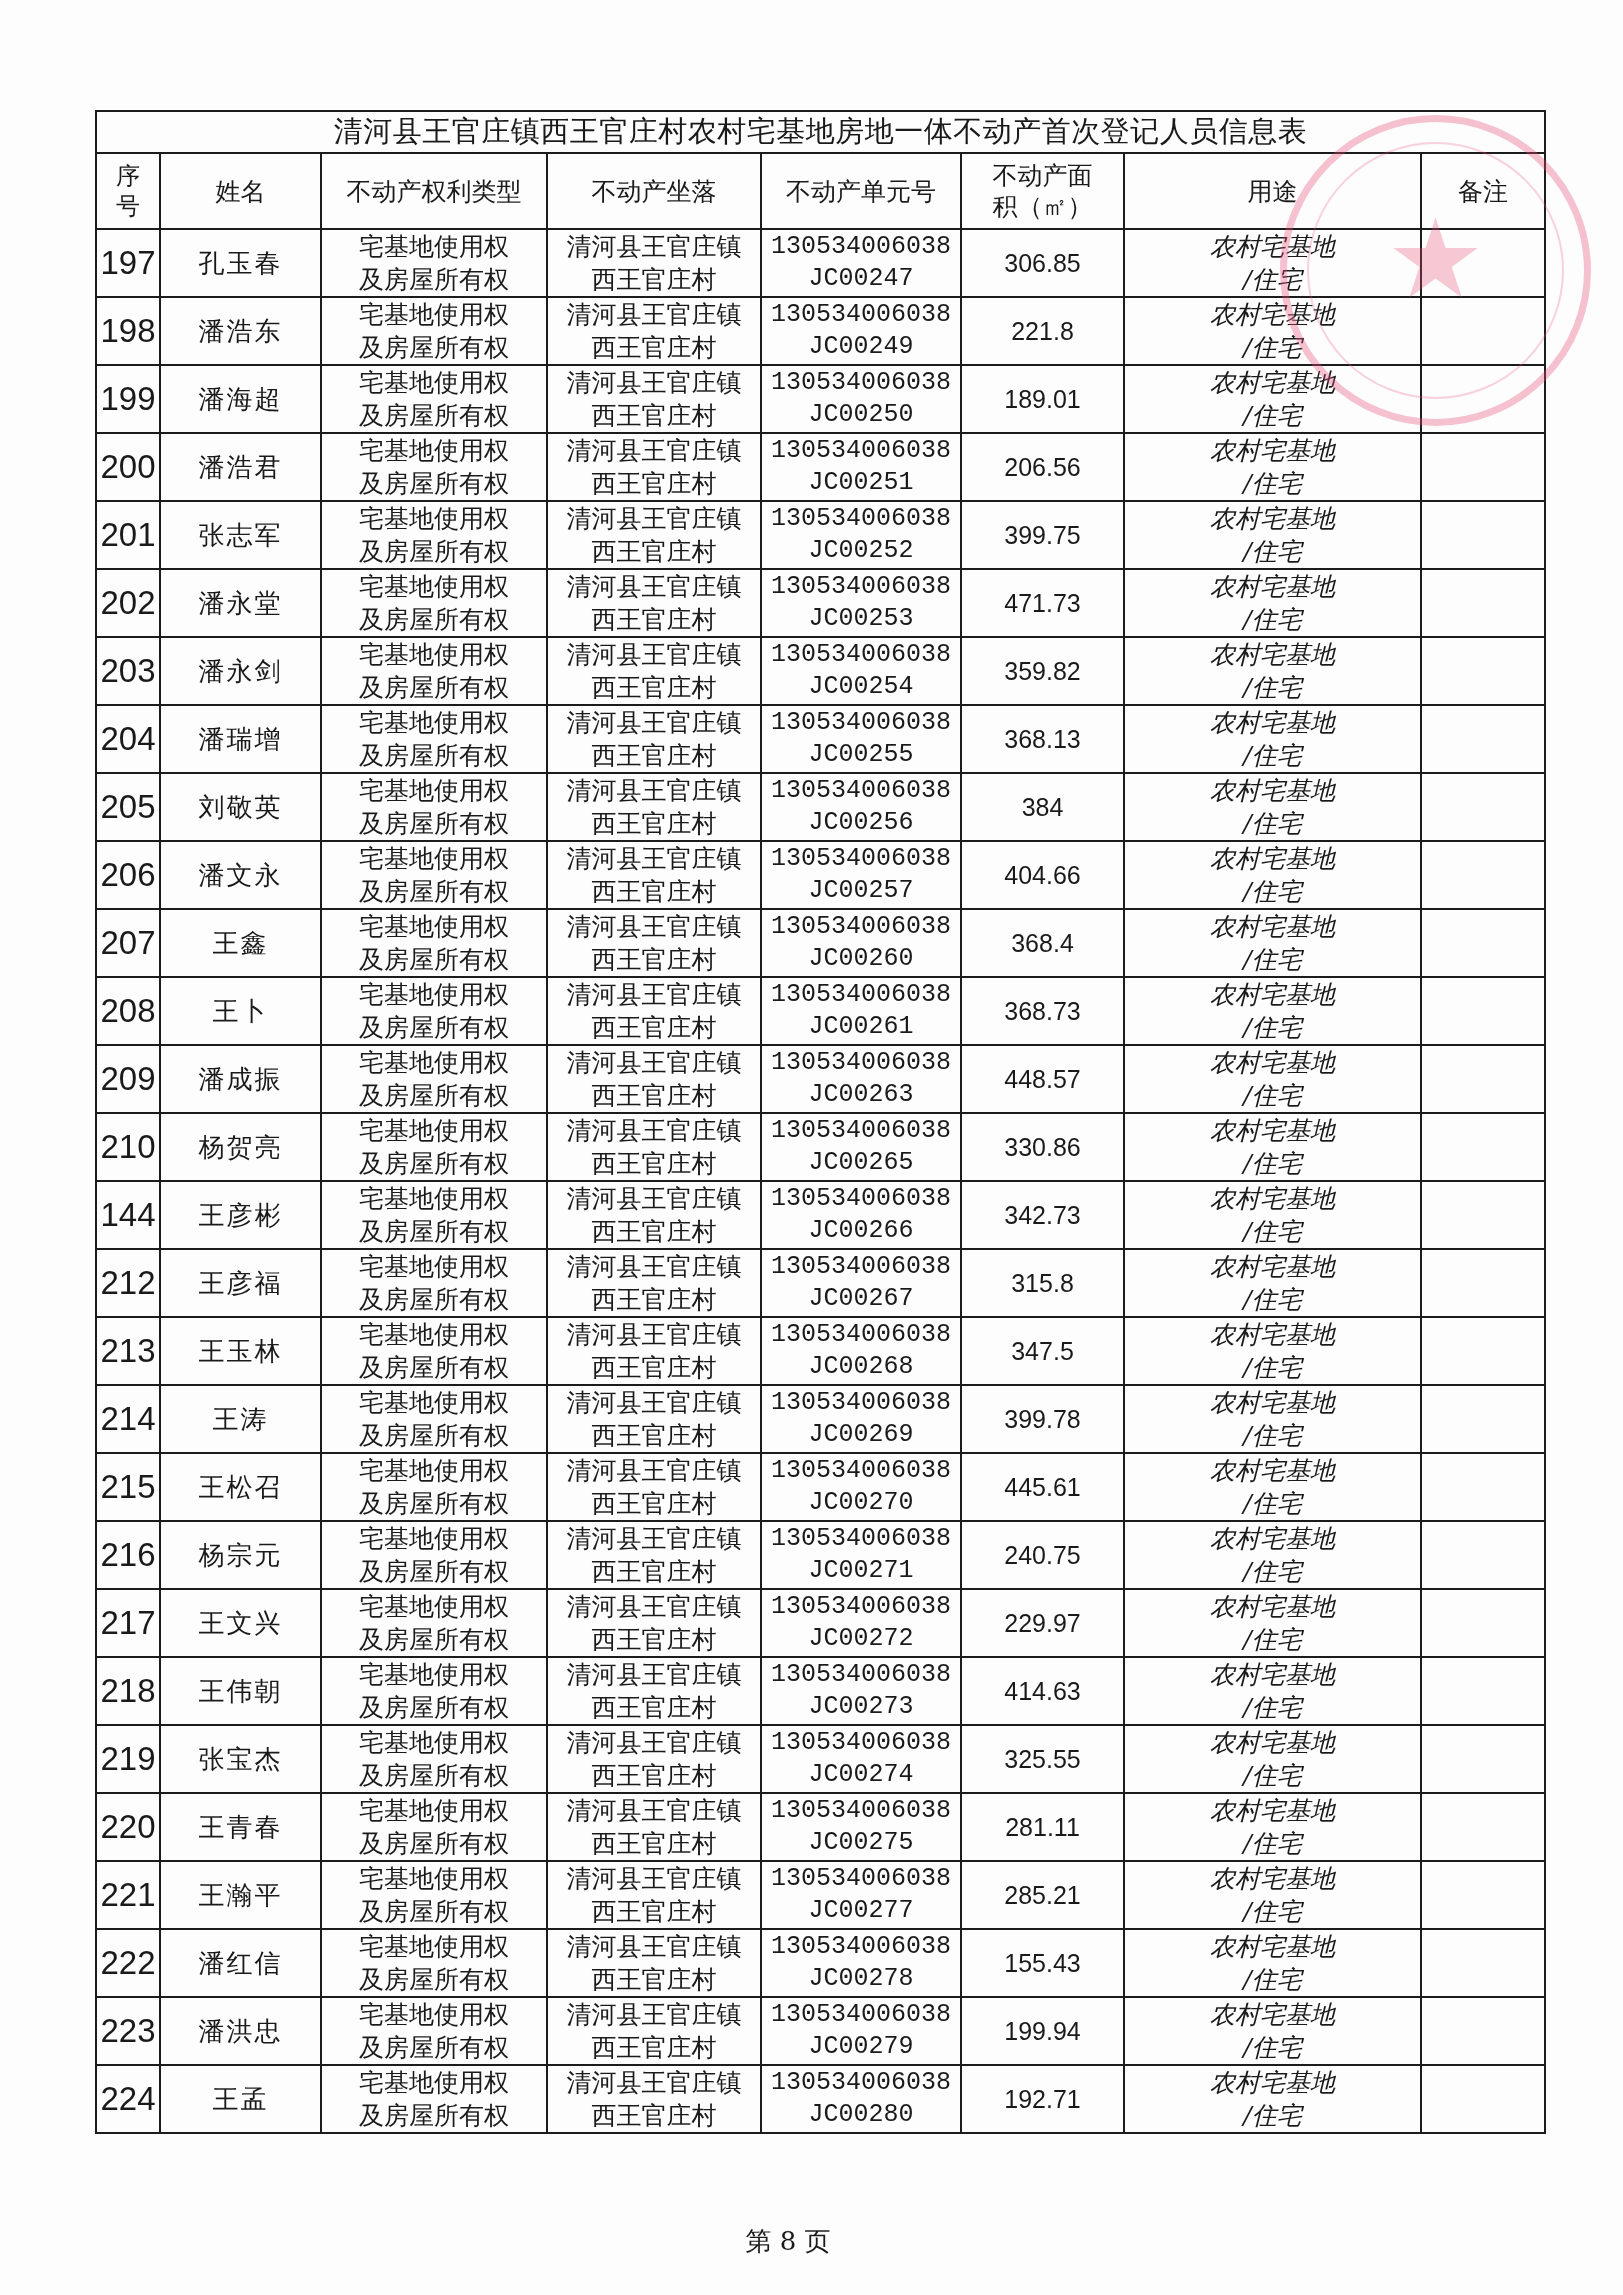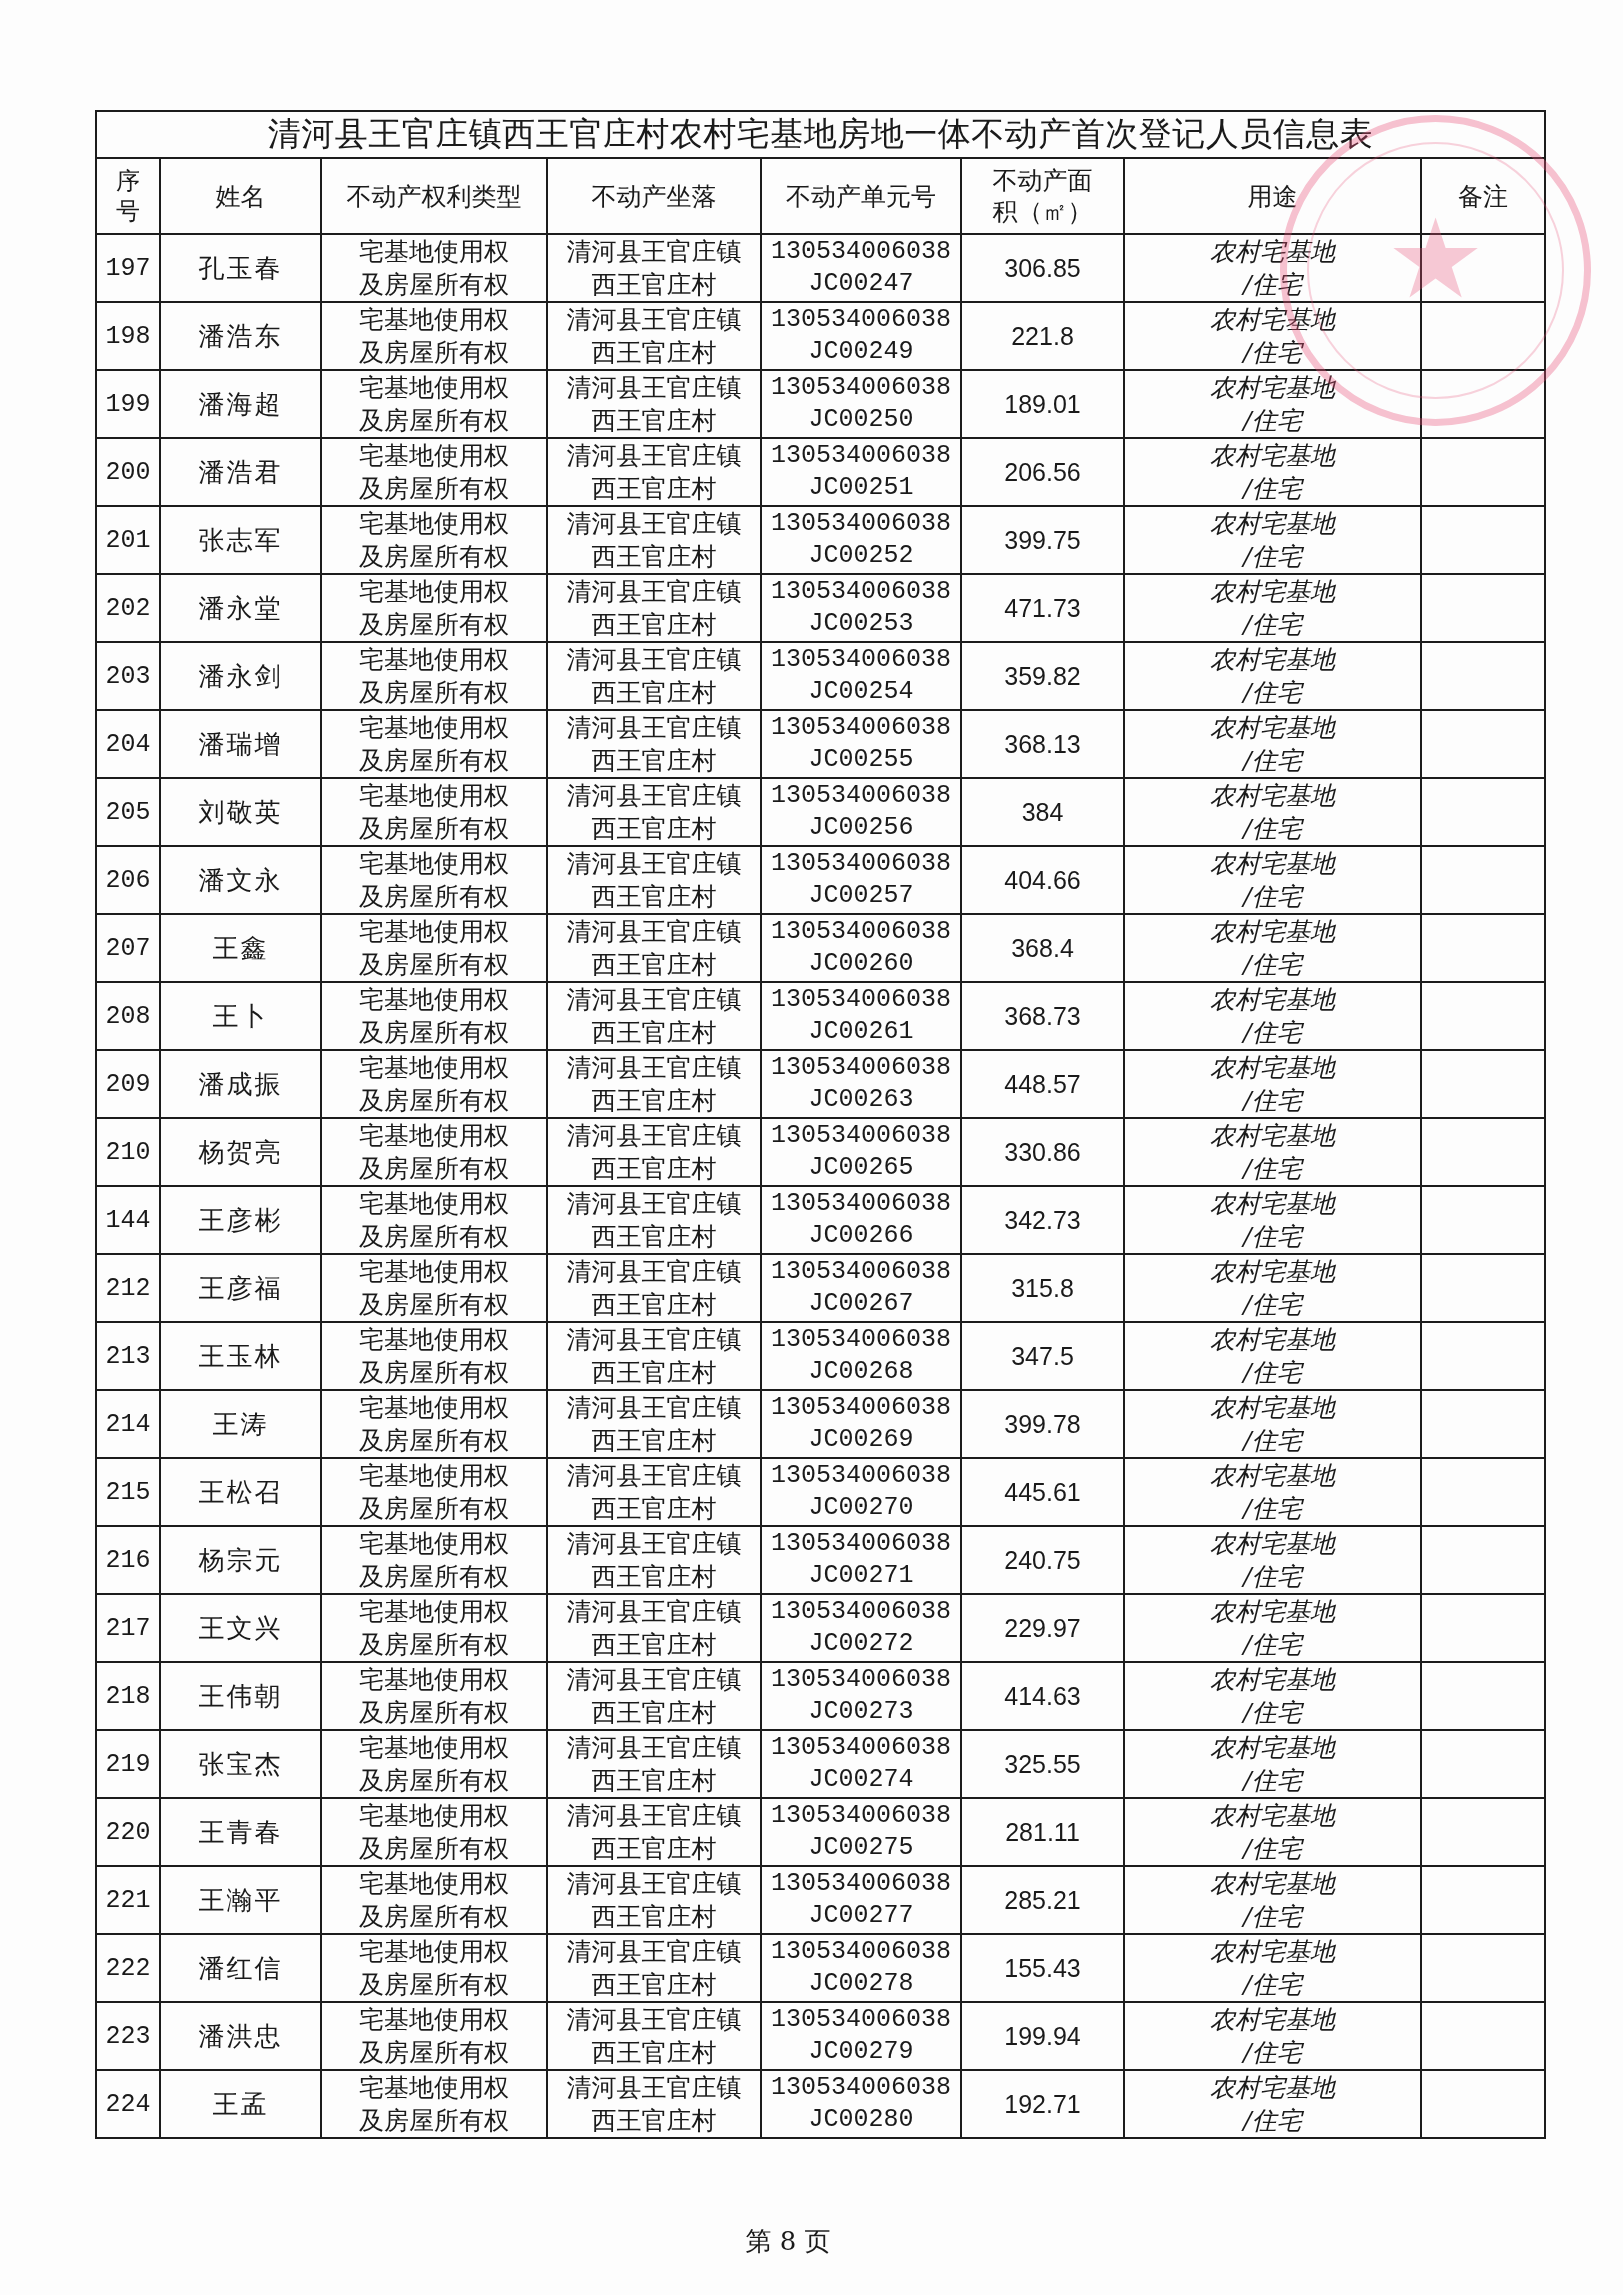--- a/index.html
+++ b/index.html
@@ -3,25 +3,25 @@
 <meta charset="utf-8">
 <style>
   html, body { margin:0; padding:0; background:#ffffff; }
   body { width:1624px; height:2295px; position:relative; overflow:hidden;
          font-family: "DejaVu Sans", "Liberation Sans", sans-serif; color:#1a1a1a; }
   .page { position:absolute; left:0; top:0; width:1624px; height:2295px; background:#fdfdfd; }
   table.reg { position:absolute; left:95px; top:110px; width:1450px;
               border-collapse:collapse; table-layout:fixed; }
   table.reg td, table.reg th { border:2.5px solid #1c1c1c; text-align:center; vertical-align:middle;
               padding:0; overflow:hidden; font-weight:normal; }
-  .title-cell { height:33px; font-size:33px; letter-spacing:0.5px; font-family:"DejaVu Serif", serif; }
+  .title-cell { height:33px; font-size:29px; letter-spacing:0.5px; font-family:"DejaVu Serif", serif; }
   .hdr th { height:74px; font-size:25px; line-height:31px; font-family:"DejaVu Serif", serif; }
   .hdr th.seq { font-size:24px; line-height:30px; }
   tr.row td { height:65px; }
-  .num { font-size:25px; font-family:Liberation Mono, monospace; }
+  .num { font-size:33px; font-family:Liberation Sans, sans-serif; }
   .name { font-size:26px; font-family:"DejaVu Serif", serif; letter-spacing:2px; }
   .two { font-size:25px; line-height:33px; font-family:"DejaVu Serif", serif; }
   .unit { font-size:25px; line-height:32px; font-family:Liberation Mono, monospace; }
   .area { font-size:25px; font-family:"Liberation Sans", sans-serif;margin-left:32px; }
   .use { font-size:25px; line-height:33px; font-family:"DejaVu Serif", serif;font-style:italic; }
   .line { display:block; white-space:nowrap; }
   .footer { position:absolute; left:0; width:1576px; top:2224px; text-align:center;
             font-size:26px; font-family:"DejaVu Serif", serif; }
   .stamp { position:absolute; left:1280px; top:115px; width:311px; height:311px;
            border-radius:50%; border:7px solid rgba(232,80,120,0.35); box-sizing:border-box;

